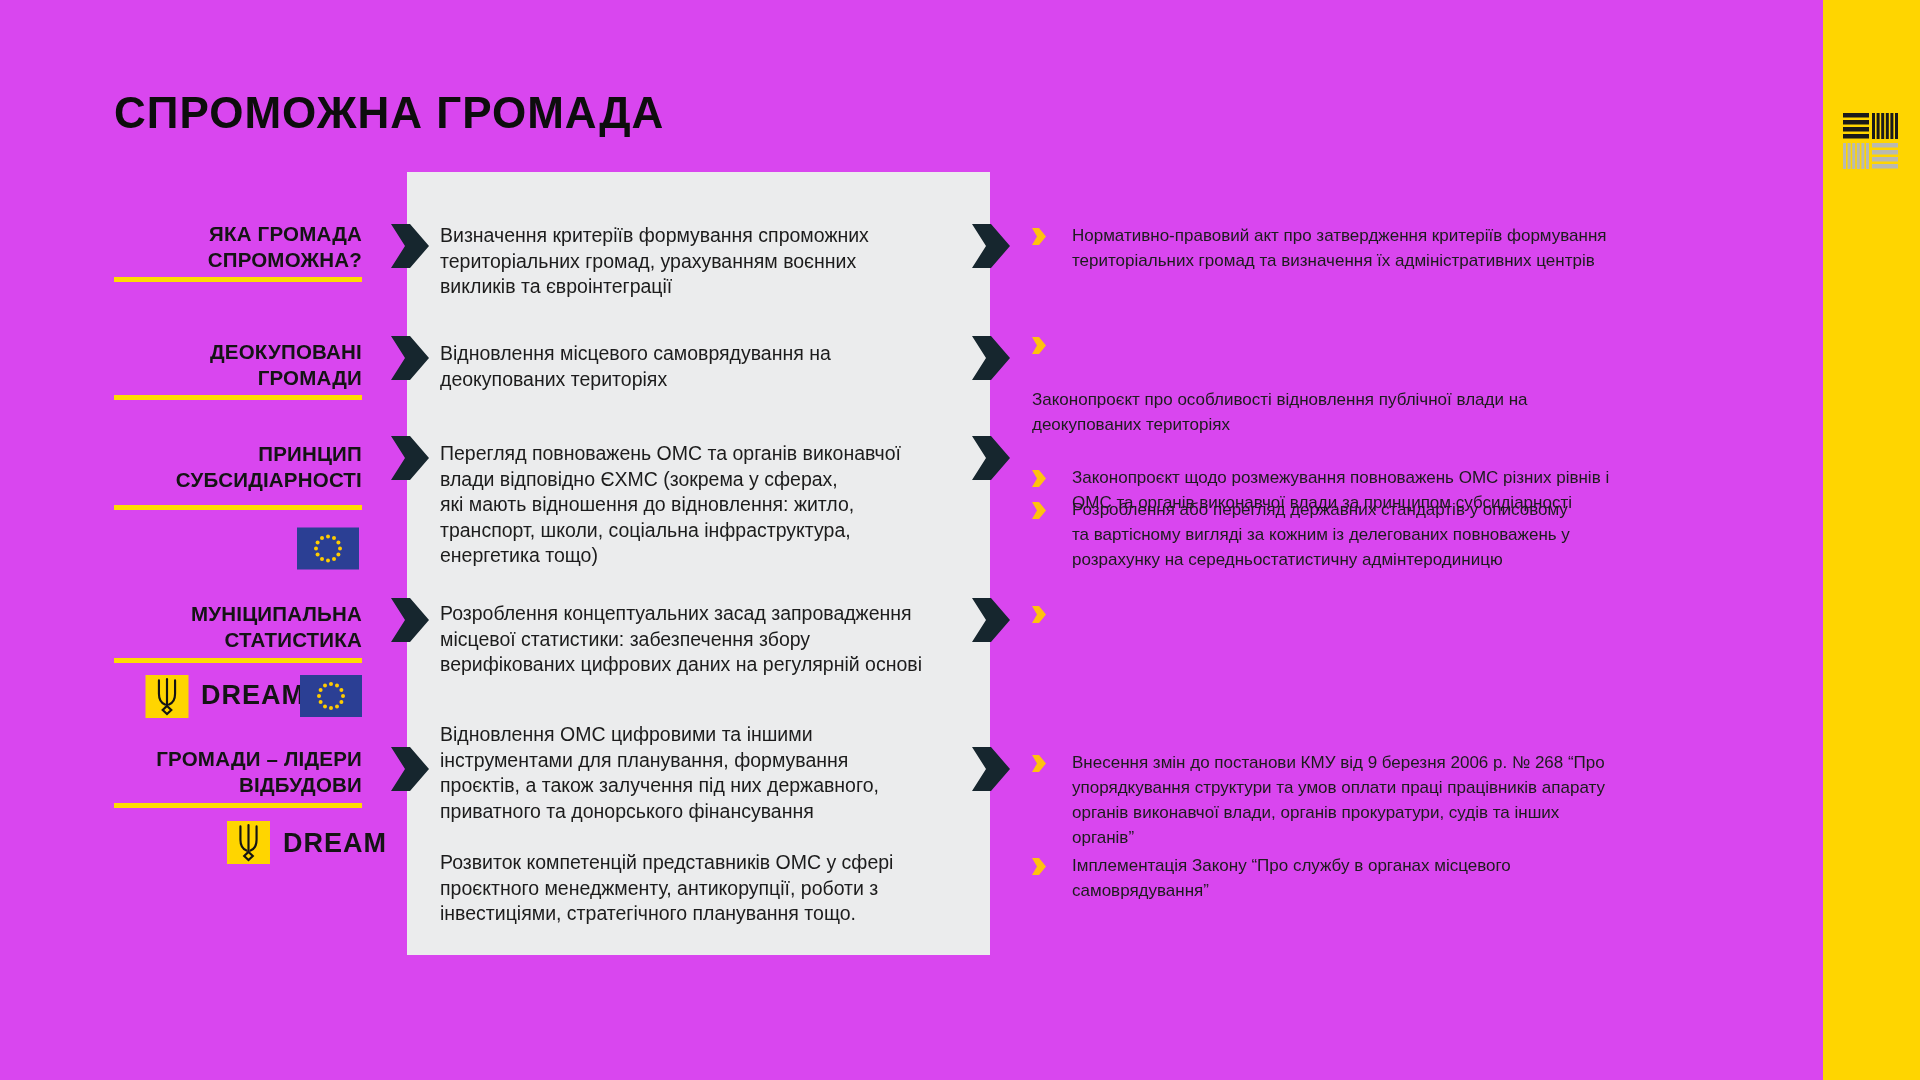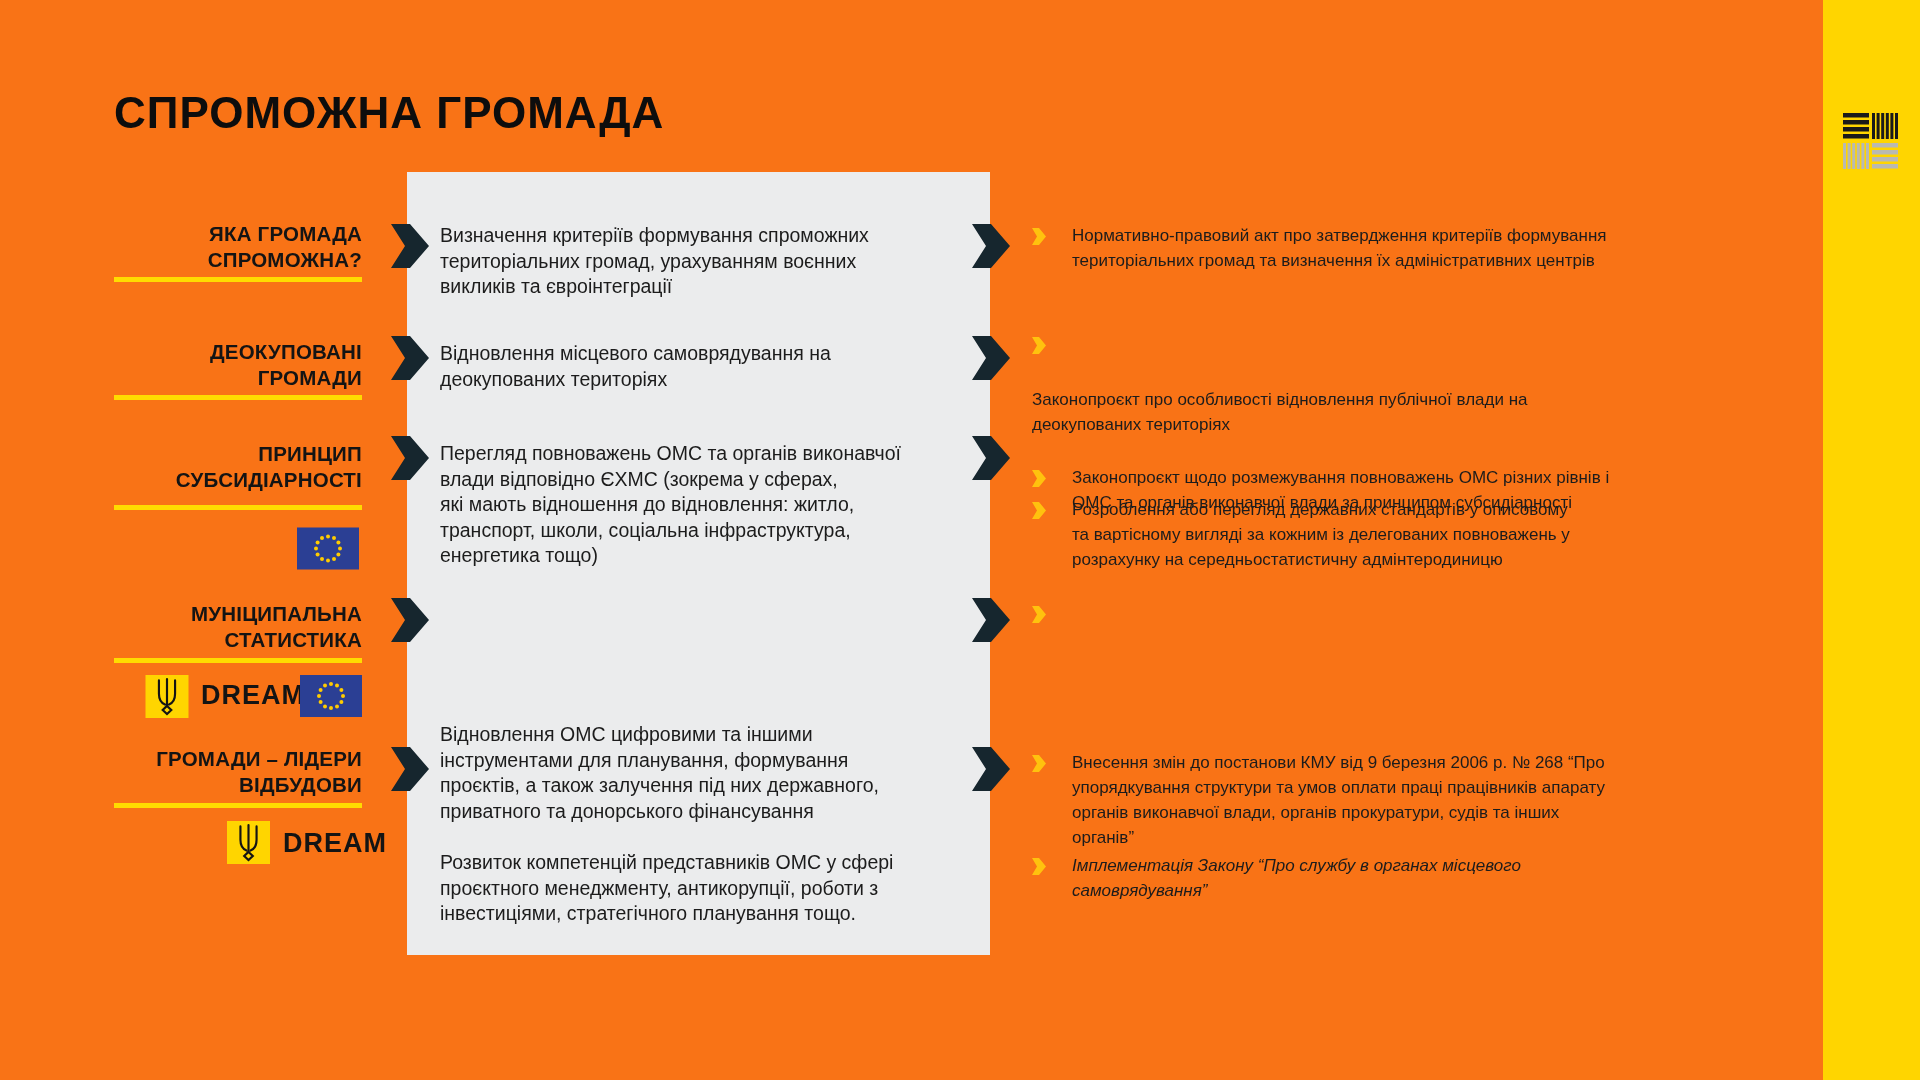--- a/index.html
+++ b/index.html
@@ -1,17 +1,17 @@
 <!DOCTYPE html>
 <html><head>
 <meta charset="utf-8">
 <style>
   html,body{margin:0;padding:0;background:#ffffff;}
   .slide{
-    position:relative;width:1920px;height:1080px;overflow:hidden;background:#f97316;
+    position:relative;width:1920px;height:1080px;overflow:hidden;background:#d946ef;
     font-family:"Liberation Sans","DejaVu Sans",sans-serif;color:#1c1c1c;
   }
   .abs{position:absolute;}
   .accent-sidebar{left:1823px;top:0;width:97px;height:1080px;background:#FFD500;}
   .slide-title{
     left:114px;top:88px;font-size:44px;font-weight:700;color:#0d0d0d;
     letter-spacing:1px;white-space:nowrap;
   }
   .panel{left:407px;top:172px;width:583px;height:783px;background:#EBECED;}
   .acts-header{
@@ -194,20 +194,23 @@
   <div class="abs measure" style="top:223px;">Визначення критеріїв формування спроможних
 територіальних громад, урахуванням воєнних
 викликів та євроінтеграції</div>
   <div class="abs measure" style="top:341px;">Відновлення місцевого самоврядування на
 деокупованих територіях</div>
   <div class="abs measure" style="top:441px;">Перегляд повноважень ОМС та органів виконавчої
 влади відповідно ЄХМС (зокрема у сферах,
 які мають відношення до відновлення: житло,
 транспорт, школи, соціальна інфраструктура,
 енергетика тощо)</div>
+  <div class="abs measure" style="top:601px;">Розроблення концептуальних засад запровадження
+місцевої статистики: забезпечення збору
+верифікованих цифрових даних на регулярній основі</div>
   <div class="abs measure" style="top:722px;">Відновлення ОМС цифровими та іншими
 інструментами для планування, формування
 проєктів, а також залучення під них державного,
 приватного та донорського фінансування</div>
   <div class="abs measure" style="top:850px;">Розвиток компетенцій представників ОМС у сфері
 проєктного менеджменту, антикорупції, роботи з
 інвестиціями, стратегічного планування тощо.</div>
 
   <div class="abs flow-arrow" style="left:972px;top:224px;">
     <svg width="38" height="44" viewBox="0 0 38 44">
@@ -289,21 +292,21 @@
       <svg width="14" height="17" viewBox="0 0 14 17">
           <polygon points="0,0 7,0 14,8.5 7,17 0,17 5,8.5" fill="#FFC20E"></polygon>
         </svg>
     </span>
     <div class="act-text">Внесення змін до постанови КМУ від 9 березня 2006 р. № 268 “Про
 упорядкування структури та умов оплати праці працівників апарату
 органів виконавчої влади, органів прокуратури, судів та інших
 органів”</div>
   </div>
 
-  <div class="abs act" style="top:853px;font-style:italic;">
+  <div class="abs act" style="top:853px;">
     <span class="act-chevron">
       <svg width="14" height="17" viewBox="0 0 14 17">
           <polygon points="0,0 7,0 14,8.5 7,17 0,17 5,8.5" fill="#FFC20E"></polygon>
         </svg>
     </span>
     <div class="act-text">Імплементація Закону “Про службу в органах місцевого
 самоврядування”</div>
   </div>
 
 </div>

